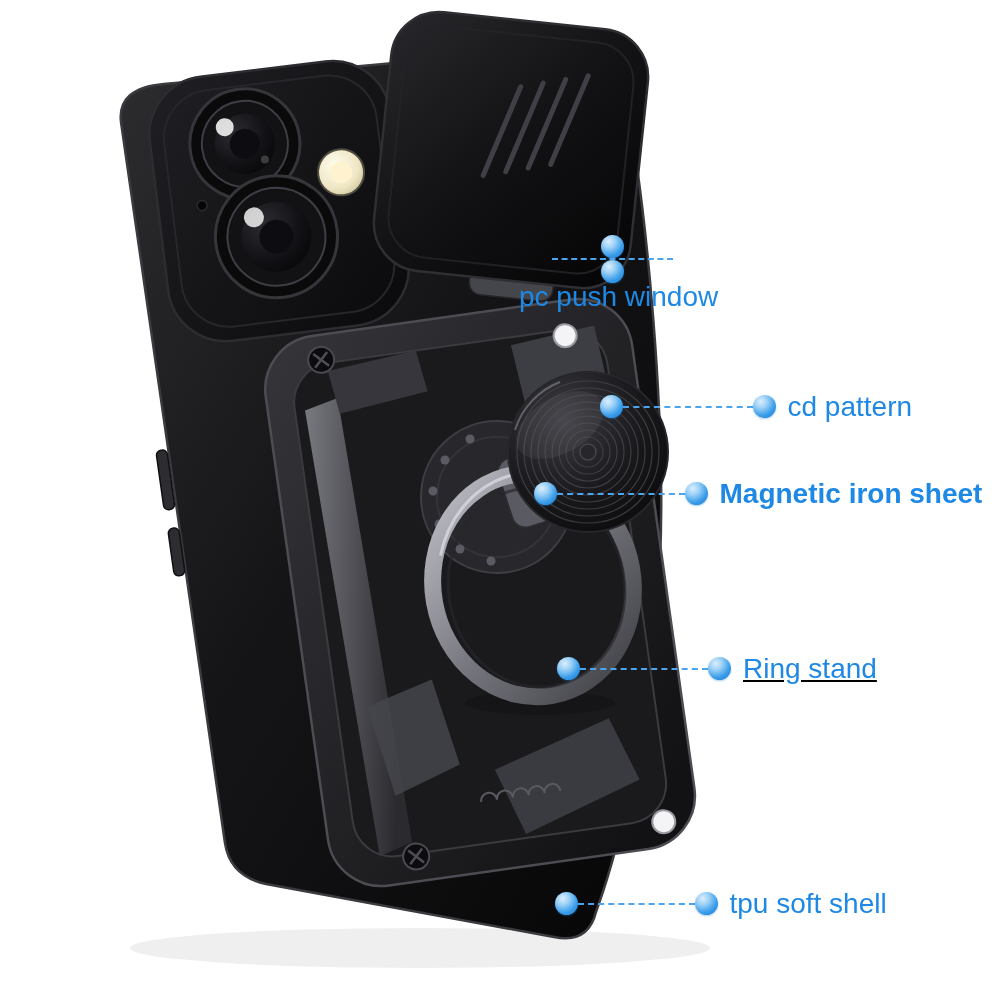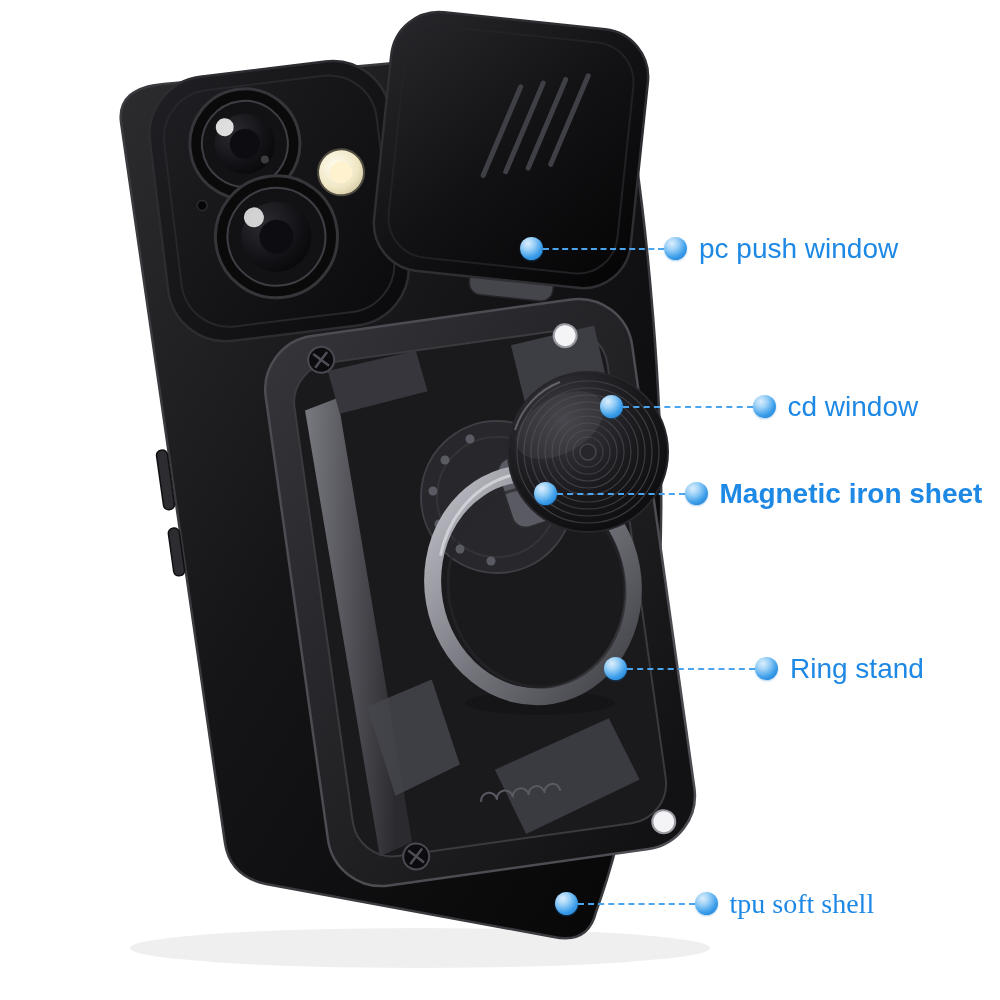--- a/index.html
+++ b/index.html
@@ -176,48 +176,48 @@
         <circle cx="588" cy="452" r="57"></circle>
         <circle cx="588" cy="452" r="64"></circle>
         <circle cx="588" cy="452" r="71"></circle>
       </g>
       <circle cx="588" cy="452" r="8" fill="#26262b" stroke="#45454c" stroke-width="1.5"></circle>
       <ellipse cx="560" cy="425" rx="48" ry="28" fill="#ffffff" opacity="0.06" transform="rotate(-30 560 425)"></ellipse>
       <path d="M 515,430 A 76 76 0 0 1 560,382" fill="none" stroke="#9a9aa4" stroke-width="2" opacity="0.5"></path>
     </g>
   </svg>
 
-  <div class="callout" style="left:520px;top:234.5px;">
+  <div class="callout" style="left:507px;top:234.5px;flex-direction:column;">
     <span class="dot"></span>
     <span class="dash" style="width:121px;"></span>
     <span class="dot"></span>
     <span class="label">pc push window</span>
   </div>
 
   <div class="callout" style="left:599.5px;top:392.5px;">
     <span class="dot"></span>
     <span class="dash" style="width:130px;"></span>
     <span class="dot"></span>
-    <span class="label">cd window</span>
+    <span class="label">cd pattern</span>
   </div>
 
   <div class="callout" style="left:533.5px;top:479.5px;font-weight:bold;">
     <span class="dot"></span>
     <span class="dash" style="width:128px;"></span>
     <span class="dot"></span>
     <span class="label">Magnetic iron sheet</span>
   </div>
 
-  <div class="callout" style="left:604px;top:654.5px;">
+  <div class="callout" style="left:557px;top:654.5px;text-decoration:underline;">
     <span class="dot"></span>
     <span class="dash" style="width:128px;"></span>
     <span class="dot"></span>
     <span class="label">Ring stand</span>
   </div>
 
-  <div class="callout" style="left:554.5px;top:889.5px;font-family:Liberation Serif, serif;">
+  <div class="callout" style="left:554.5px;top:889.5px;">
     <span class="dot"></span>
     <span class="dash" style="width:117px;"></span>
     <span class="dot"></span>
     <span class="label">tpu soft shell</span>
   </div>
 
 </div>
 
 </body></html>

